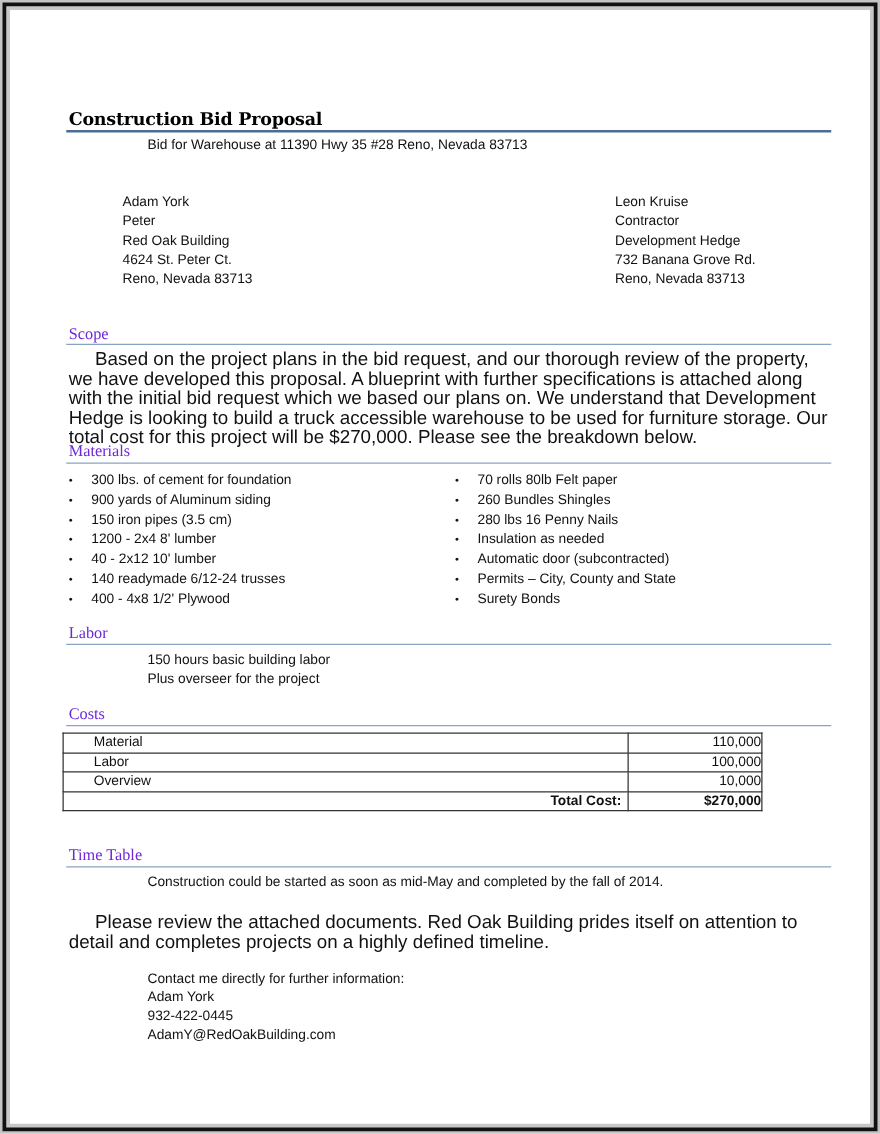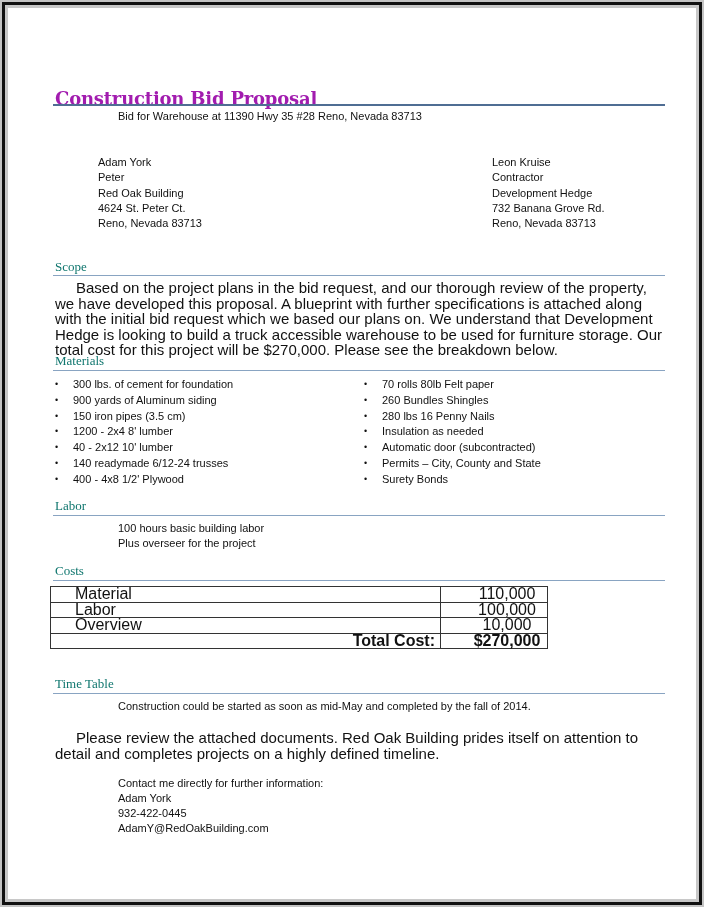--- a/index.html
+++ b/index.html
@@ -17,41 +17,41 @@
       background: #c8c8c8;
     }
     .page {
       position: absolute; left: 3px; top: 3px; right: 3px; bottom: 3px;
       background: #ffffff;
     }
     .content { position: absolute; left: 39px; top: 0; width: 619px; }
     .doc-title {
       position: absolute; top: 80px; left: 8px;
       font-family: "DejaVu Serif", serif; font-weight: bold;
-      font-size: 18px; color: #a21caf; letter-spacing: -0.2px;
+      font-size: 14px; color: #000000; letter-spacing: -0.2px;
     }
     .rule-strong { position: absolute; left: 6px; width: 612px; height: 2px; background: #4f6d93; }
     .rule { position: absolute; left: 6px; width: 612px; height: 1px; background: #89a4c2; }
     .h2 {
       position: absolute; left: 8px;
-      font-family: "Liberation Serif", serif; font-size: 13px; color: #0f766e;
+      font-family: "Liberation Serif", serif; font-size: 13px; color: #6d28d9;
     }
     .t { position: absolute; font-size: 11px; line-height: 15.5px; white-space: nowrap; padding-left: 43px; }
     .para { position: absolute; left: 8px; width: 612px; font-size: 15px; line-height: 15.5px; }
     .para .indent { display: inline-block; width: 21px; }
     ul.mat { position: absolute; margin: 0; padding: 0; list-style: none; }
     ul.mat li { font-size: 11px; line-height: 15.8px; position: relative; padding-left: 20px; white-space: nowrap; }
     ul.mat li .bullet { position: absolute; left: 2px; top: 0; font-size: 9px; }
     table.costs {
-      position: absolute; top: 578px; left: 3px; width: 498px;
-      border-collapse: collapse; font-size: 16px;
+      position: absolute; top: 578px; left: 3px; width: 560px;
+      border-collapse: collapse; font-size: 11px;
     }
     table.costs td { border: 1px solid #333; height: 14.5px; padding: 0; line-height: 14px; }
     table.costs td.label { padding-left: 24px; }
-    table.costs td.val { width: 80px; text-align: center; padding-left: 26px; margin-left: 20px; }
+    table.costs td.val { width: 80px; text-align: right; padding-left: 26px; margin-left: 20px; }
     table.costs tr.total td { font-weight: bold; }
     table.costs td.total-label { text-align: right; padding-right: 5px; }
   </style>
 </head>
 <body>
 
 <div class="frame">
   <div class="page">
     <div class="content">
 
@@ -95,21 +95,21 @@
         <li><span class="bullet">•</span><span>260 Bundles Shingles</span></li>
         <li><span class="bullet">•</span><span>280 lbs 16 Penny Nails</span></li>
         <li><span class="bullet">•</span><span>Insulation as needed</span></li>
         <li><span class="bullet">•</span><span>Automatic door (subcontracted)</span></li>
         <li><span class="bullet">•</span><span>Permits – City, County and State</span></li>
         <li><span class="bullet">•</span><span>Surety Bonds</span></li>
       </ul>
 
       <div class="h2" style="top:490px">Labor</div>
       <div class="rule" style="top:507px"></div>
-      <div class="t" style="top:513px; left:28px">100 hours basic building labor</div>
+      <div class="t" style="top:513px; left:28px">150 hours basic building labor</div>
       <div class="t" style="top:528px; left:28px">Plus overseer for the project</div>
 
       <div class="h2" style="top:555px">Costs</div>
       <div class="rule" style="top:572px"></div>
       <table class="costs">
         <tbody>
             <tr>
           <td class="label">Material</td>
           <td class="val">110,000</td>
         </tr>

